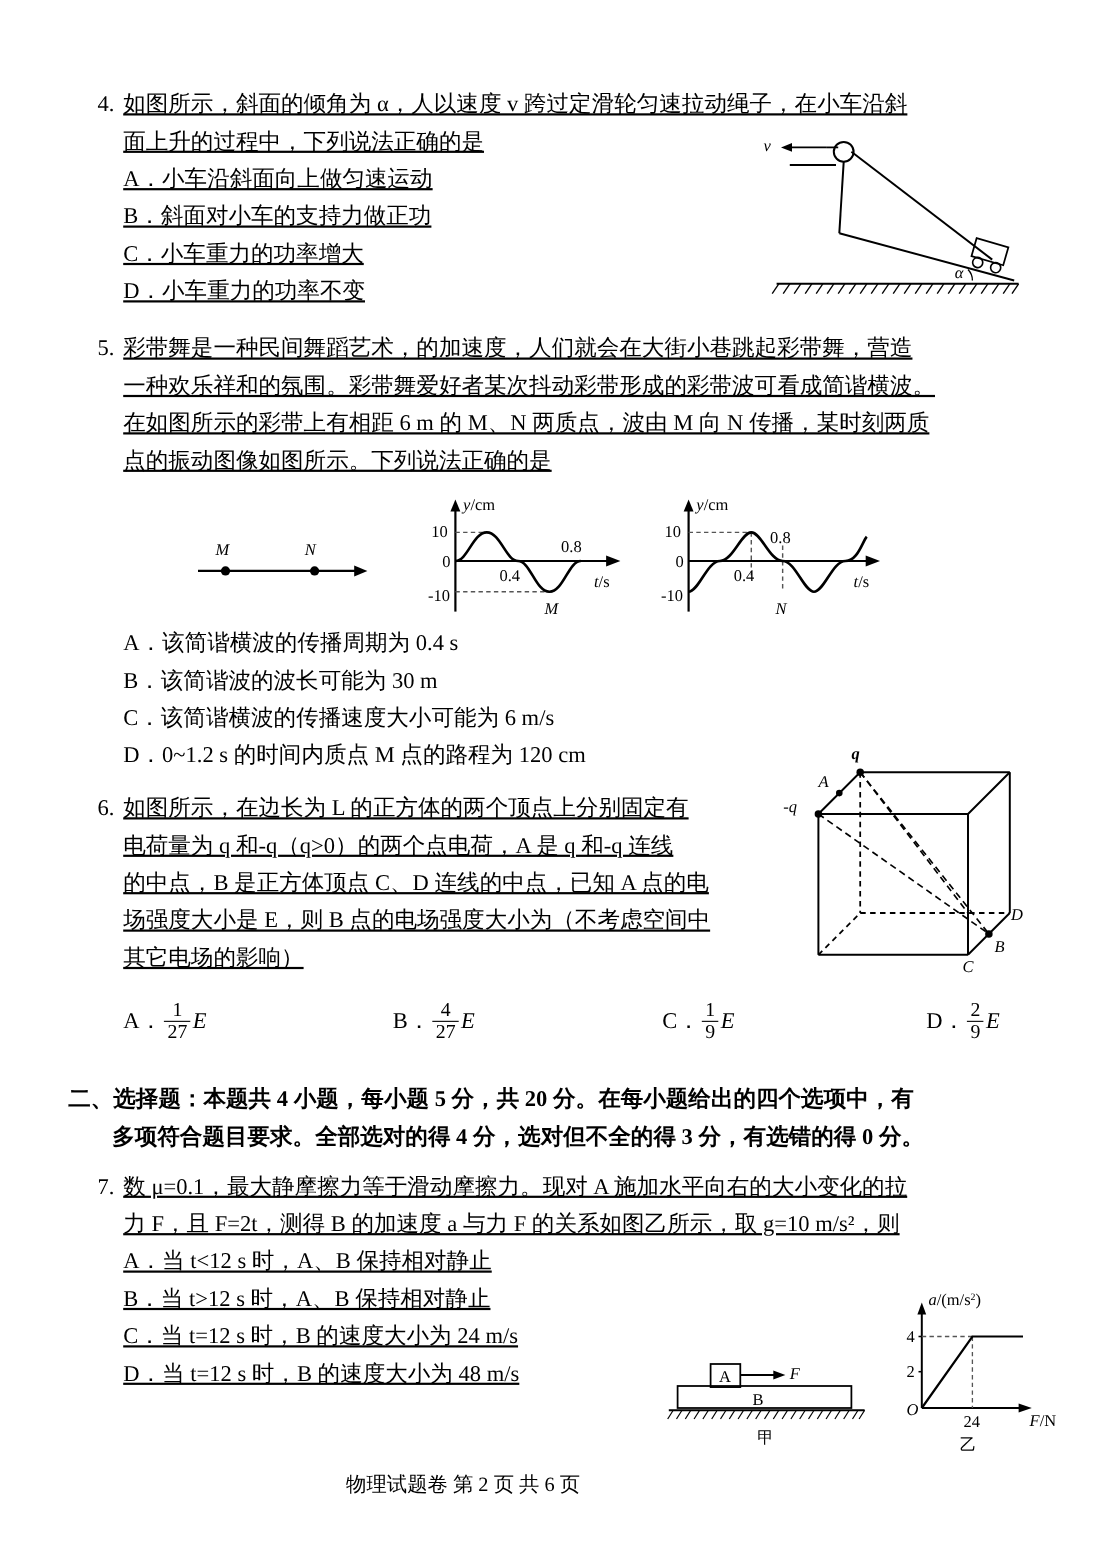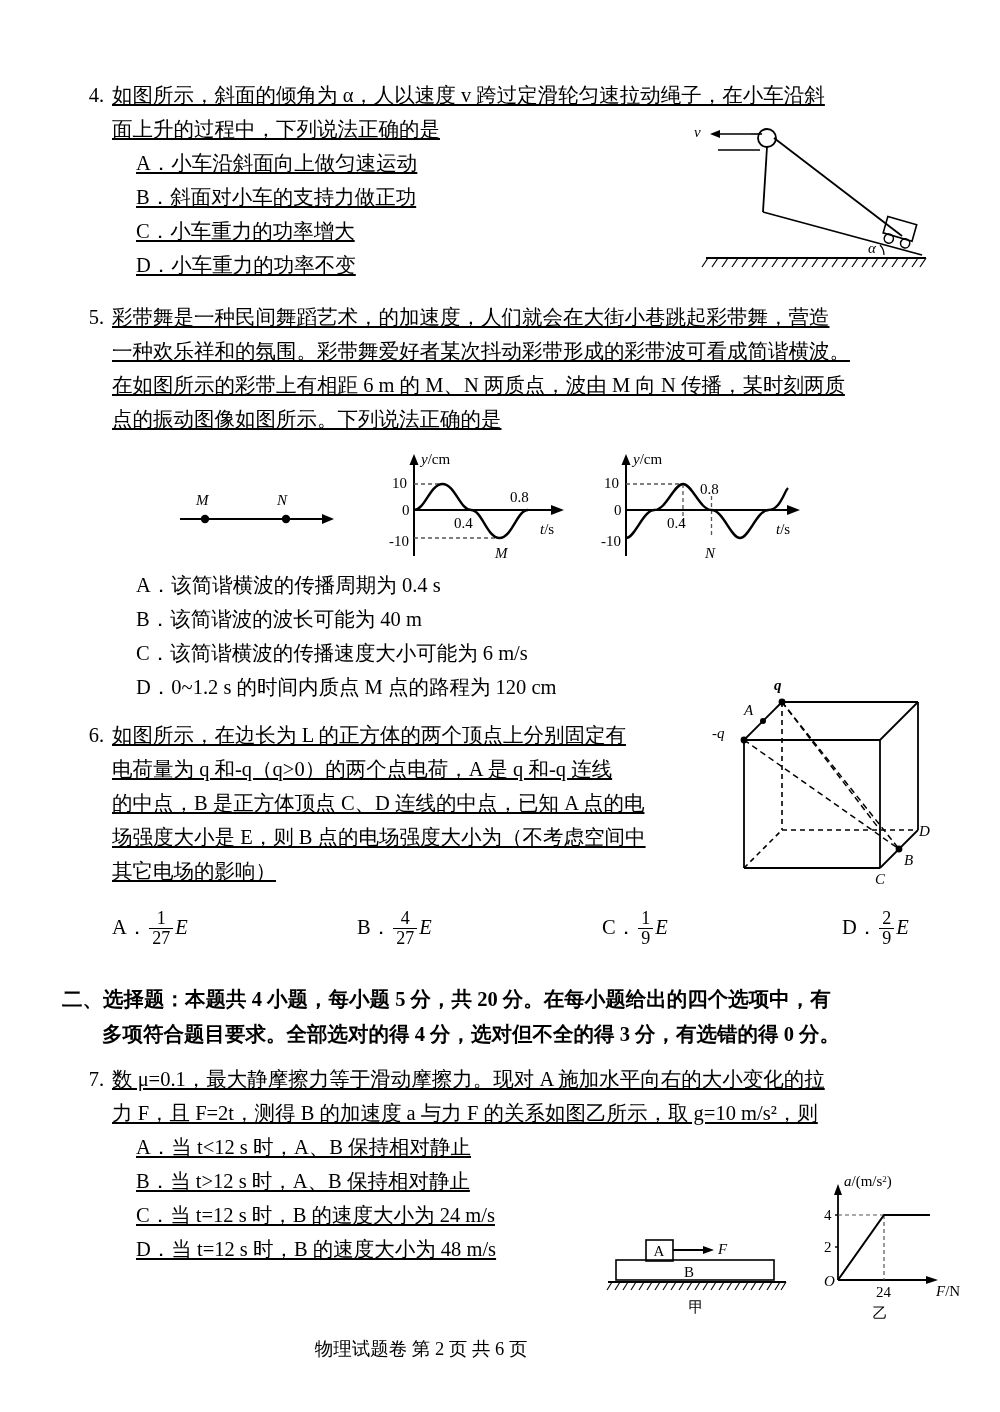--- a/index.html
+++ b/index.html
@@ -35,21 +35,20 @@
     width: 32px;
     text-align: right;
     font-size: 20.5px;
   }
   .qbody {
     margin-left: 40px;
     text-decoration: underline;
   }
   .line { white-space: nowrap; }
   .opt {
-    margin-left: 24px;
     white-space: nowrap;
   }
   i, .it { font-style: italic; }
 
   
   .section-head {
     position: absolute;
     font-weight: bold;
     font-size: 20.5px;
     line-height: 35px;
@@ -235,21 +234,21 @@
 
       <path d="M 22,90 C 31,90 39,62 50.5,62 C 62,62 70,36 79,36 C 88,36 96,62 107.5,62 C 119,62 127,90 136,90 C 145,90 153,62 164.5,62 C 176,62 180,44 184,40" fill="none" stroke="#000" stroke-width="2.4"></path>
       <text class="figlabel" x="63" y="80">0.4</text>
       <text class="figlabel" x="96" y="46">0.8</text>
       <text class="figlabel" x="101" y="110" font-style="italic">N</text>
     </svg>
   </div>
 
   <div class="qblock" style="left:112px; top:568px; width:700px;">
     <div class="opt">A．该简谐横波的传播周期为 0.4 s</div>
-    <div class="opt">B．该简谐波的波长可能为 40 m</div>
+    <div class="opt">B．该简谐波的波长可能为 30 m</div>
     <div class="opt">C．该简谐横波的传播速度大小可能为 6 m/s</div>
     <div class="opt">D．0~1.2 s 的时间内质点 M 点的路程为 120 cm</div>
   </div>
 
   <div class="qblock" style="left:72px; top:718px; width:640px;">
     <span class="qnum">6.</span>
     <div class="qbody">
       <div class="line">如图所示，在边长为 L 的正方体的两个顶点上分别固定有</div>
       <div class="line">电荷量为 q 和-q（q&gt;0）的两个点电荷，A 是 q 和-q 连线</div>
       <div class="line">的中点，B 是正方体顶点 C、D 连线的中点，已知 A 点的电</div>

